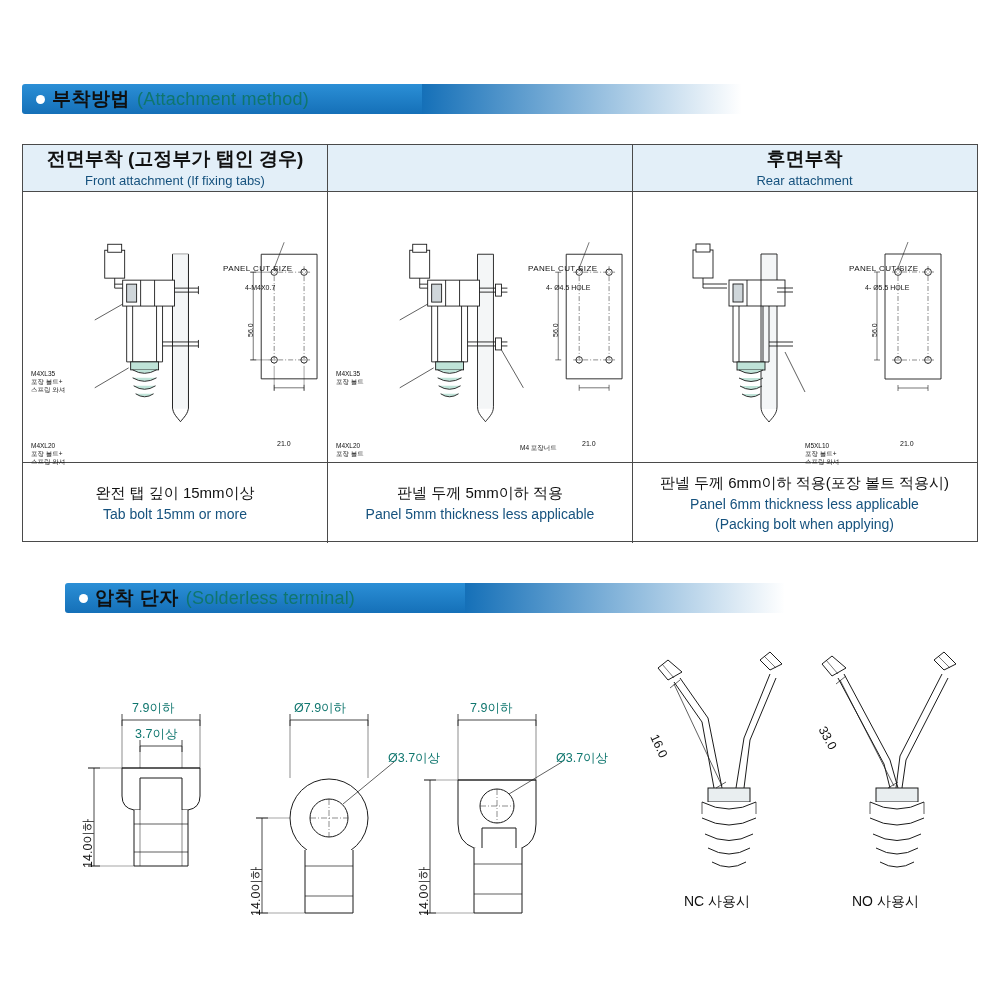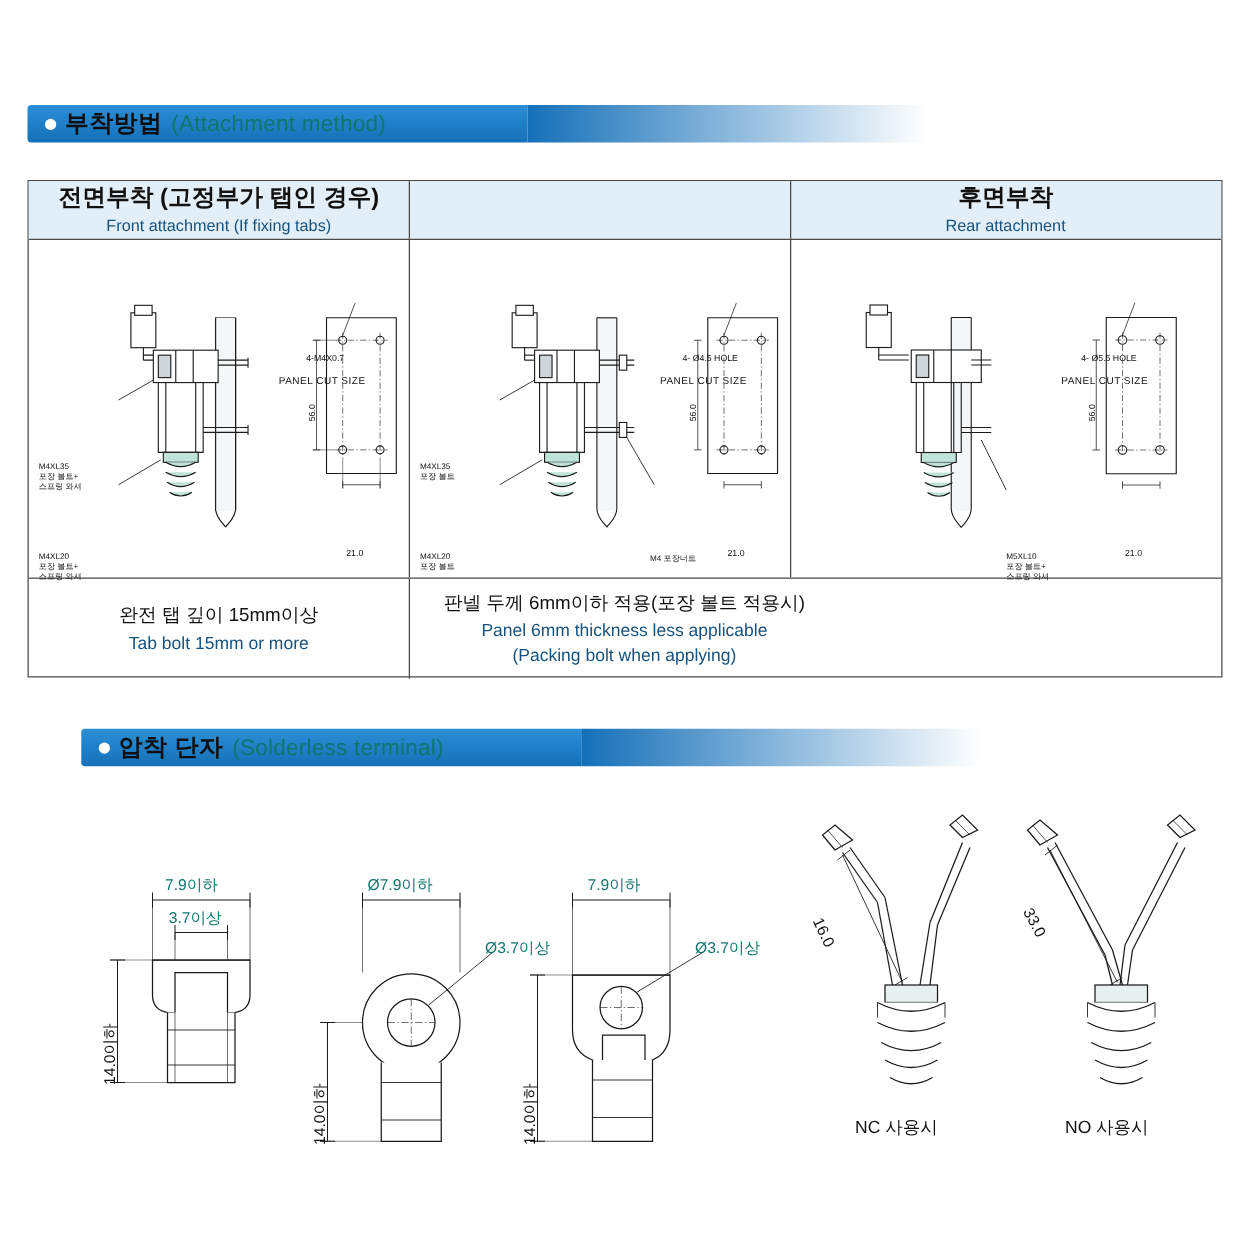--- a/index.html
+++ b/index.html
@@ -144,21 +144,21 @@
   .dwg { position: absolute; left: 0; top: 0; width: 100%; height: 100%; }
   .lbl {
     position: absolute;
     font-size: 7px;
     color: #111;
     white-space: nowrap;
     line-height: 1.25;
     font-family: "Liberation Sans", sans-serif;
   }
   .lbl.tiny { font-size: 6.5px; }
-  .lbl.cut { font-size: 8px; letter-spacing: 0.4px; margin-top: 36px; }
+  .lbl.cut { font-size: 8px; letter-spacing: 0.4px; }
   .vlbl {
     position: absolute;
     font-size: 7px;
     color: #111;
     white-space: nowrap;
     transform: rotate(-90deg);
     transform-origin: left top;
   }
 
   
@@ -444,20 +444,24 @@
 포장 볼트+
 스프링 와셔</span>
     </div>
   </div>
 
   <div class="attach-foot">
     <div class="foot-col-1">
       <span class="foot-ko">완전 탭 깊이 15mm이상</span>
       <span class="foot-en">Tab bolt 15mm or more</span>
     </div>
+    <div class="foot-col-2">
+      <span class="foot-ko">판넬 두께 5mm이하 적용</span>
+      <span class="foot-en">Panel 5mm thickness less applicable</span>
+    </div>
     <div class="foot-col-3">
       <span class="foot-ko">판넬 두께 6mm이하 적용(포장 볼트 적용시)</span>
       <span class="foot-en">Panel 6mm thickness less applicable</span>
       <span class="foot-en">(Packing bolt when applying)</span>
     </div>
   </div>
 </div>
 
 <div class="section-banner" style="top:583px;margin-left:43px;">
   <div class="banner-bg">

